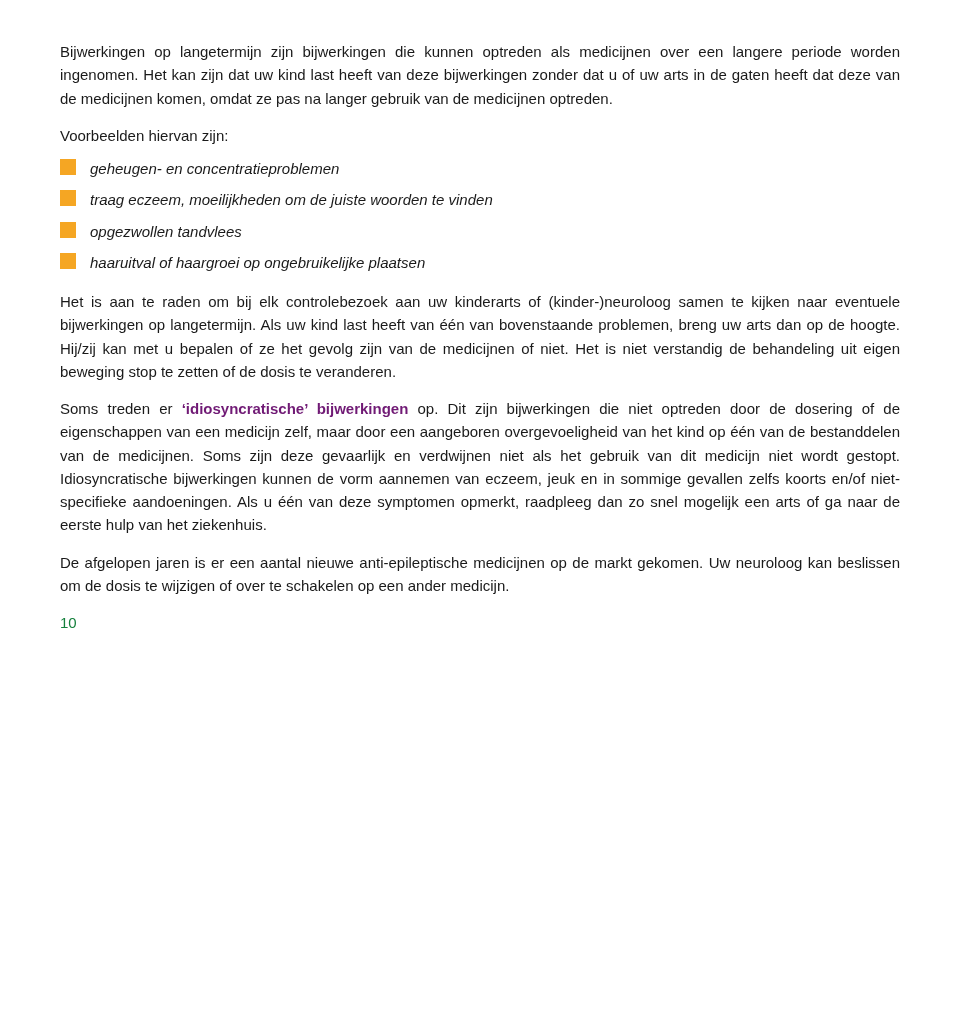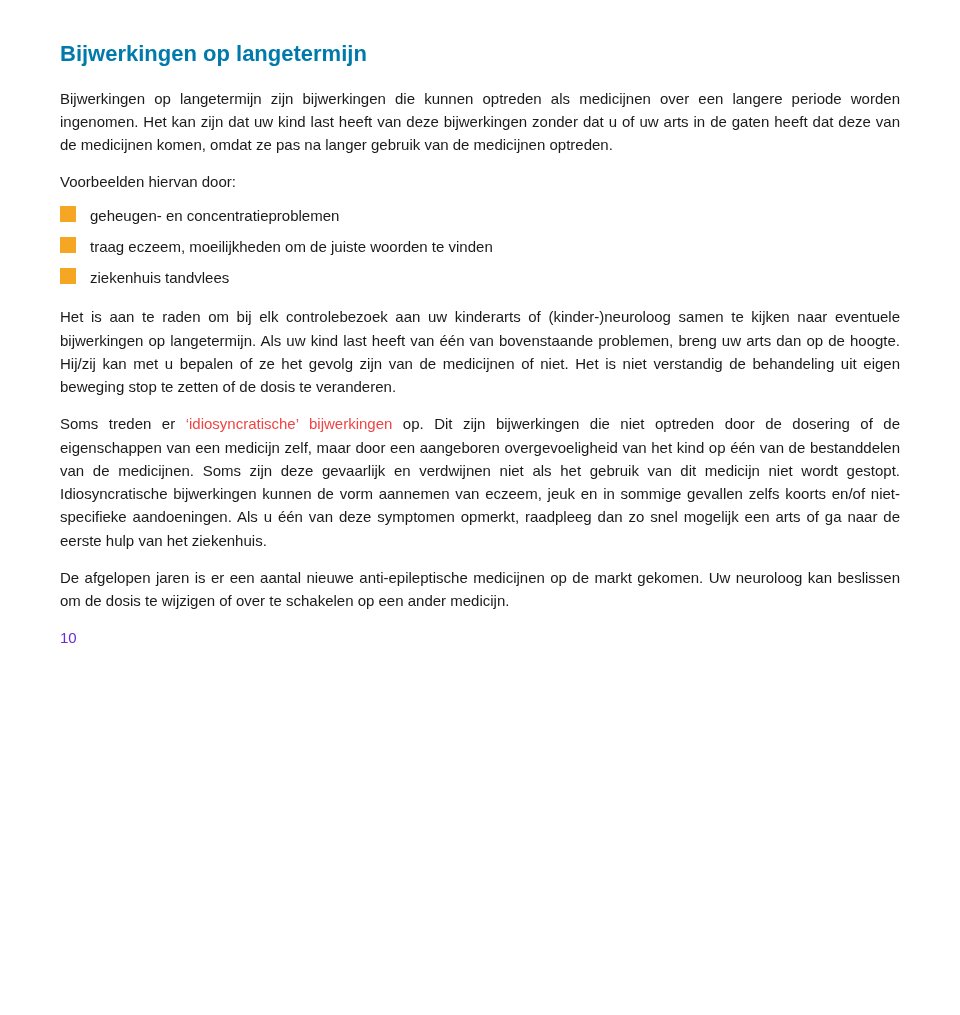--- a/index.html
+++ b/index.html
@@ -45,73 +45,77 @@
       margin: 0 0 16px 0;
       padding: 0;
       list-style: none;
     }
 
     .bullet-list li {
       display: flex;
       align-items: flex-start;
       margin-bottom: 8px;
       text-align: left;
+      font-style: italic;
     }
 
     .bullet-square {
       display: inline-block;
       width: 16px;
       height: 16px;
       background-color: #f5a623;
       min-width: 16px;
       margin-right: 14px;
       margin-top: 2px;
     }
 
     .bullet-text {
       flex: 1;
     }
 
     .highlight-bold {
-      font-weight: normal;
-      color: #ef4444;
+      font-weight: bold;
+      color: #701a75;
     }
 
     .page-number {
       font-size: 15px;
-      color: #6d28d9;
+      color: #15803d;
     }
   </style>
 </head>
 <body>
 
 <div class="page">
 
-  <h1>Bijwerkingen op langetermijn</h1>
 
   <p>
     Bijwerkingen op langetermijn zijn bijwerkingen die kunnen optreden als medicijnen over een langere periode worden ingenomen. Het kan zijn dat uw kind last heeft van deze bijwerkingen zonder dat u of uw arts in de gaten heeft dat deze van de medicijnen komen, omdat ze pas na langer gebruik van de medicijnen optreden.
   </p>
 
   <p class="section-label">
-    Voorbeelden hiervan door:
+    Voorbeelden hiervan zijn:
   </p>
 
   <ul class="bullet-list">
     <li>
       <span class="bullet-square"></span>
       <span class="bullet-text">geheugen- en concentratieproblemen</span>
     </li>
     <li>
       <span class="bullet-square"></span>
       <span class="bullet-text">traag eczeem, moeilijkheden om de juiste woorden te vinden</span>
     </li>
     <li>
       <span class="bullet-square"></span>
-      <span class="bullet-text">ziekenhuis tandvlees</span>
+      <span class="bullet-text">opgezwollen tandvlees</span>
+    </li>
+    <li>
+      <span class="bullet-square"></span>
+      <span class="bullet-text">haaruitval of haargroei op ongebruikelijke plaatsen</span>
     </li>
   </ul>
 
   <p>
     Het is aan te raden om bij elk controlebezoek aan uw kinderarts of (kinder-)neuroloog samen te kijken naar eventuele bijwerkingen op langetermijn. Als uw kind last heeft van één van bovenstaande problemen, breng uw arts dan op de hoogte. Hij/zij kan met u bepalen of ze het gevolg zijn van de medicijnen of niet. Het is niet verstandig de behandeling uit eigen beweging stop te zetten of de dosis te veranderen.
   </p>
 
   <p>
     Soms treden er <span class="highlight-bold">‘idiosyncratische’ bijwerkingen</span> op. Dit zijn bijwerkingen die niet optreden door de dosering of de eigenschappen van een medicijn zelf, maar door een aangeboren overgevoeligheid van het kind op één van de bestanddelen van de medicijnen. Soms zijn deze gevaarlijk en verdwijnen niet als het gebruik van dit medicijn niet wordt gestopt. Idiosyncratische bijwerkingen kunnen de vorm aannemen van eczeem, jeuk en in sommige gevallen zelfs koorts en/of niet-specifieke aandoeningen. Als u één van deze symptomen opmerkt, raadpleeg dan zo snel mogelijk een arts of ga naar de eerste hulp van het ziekenhuis.
   </p>

